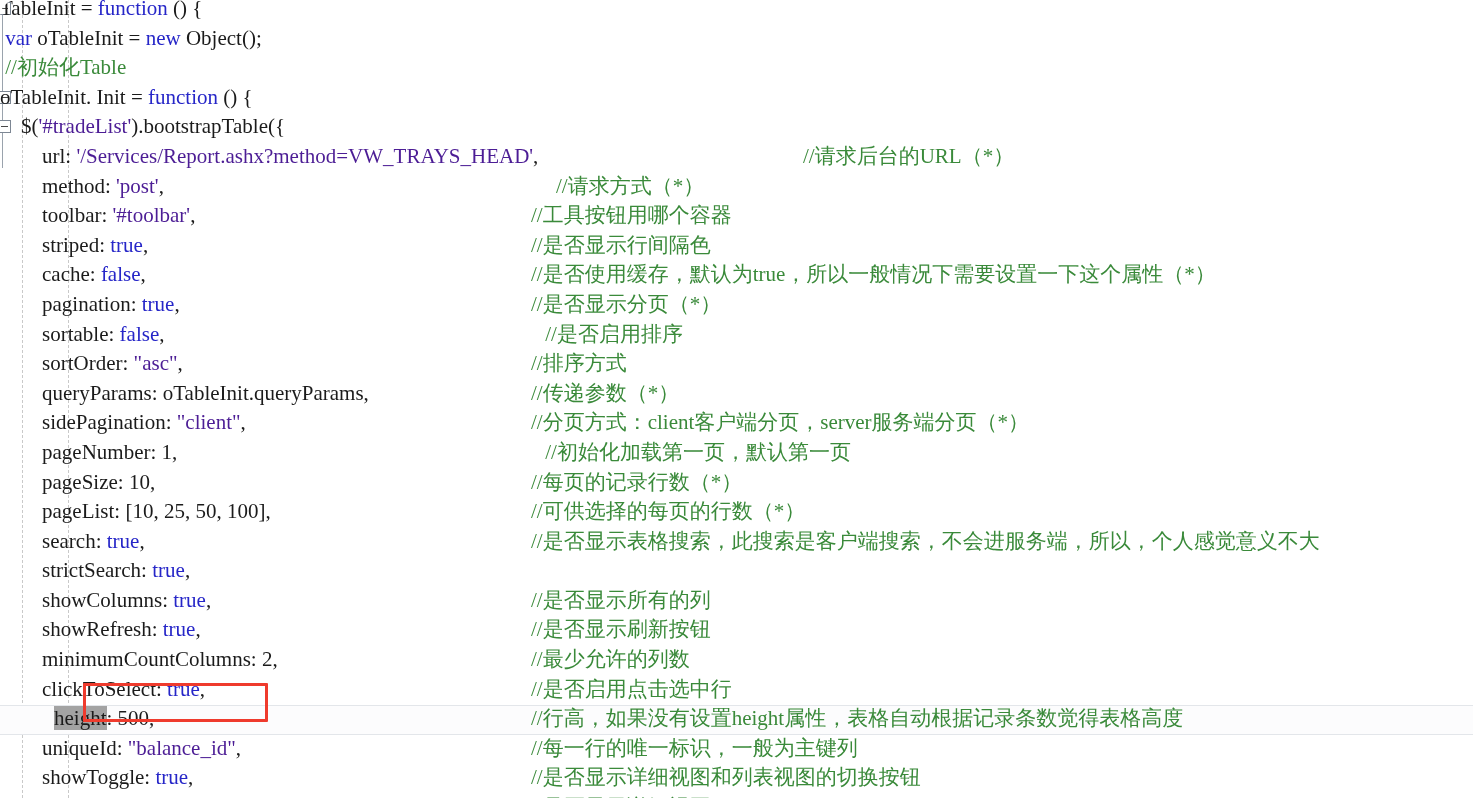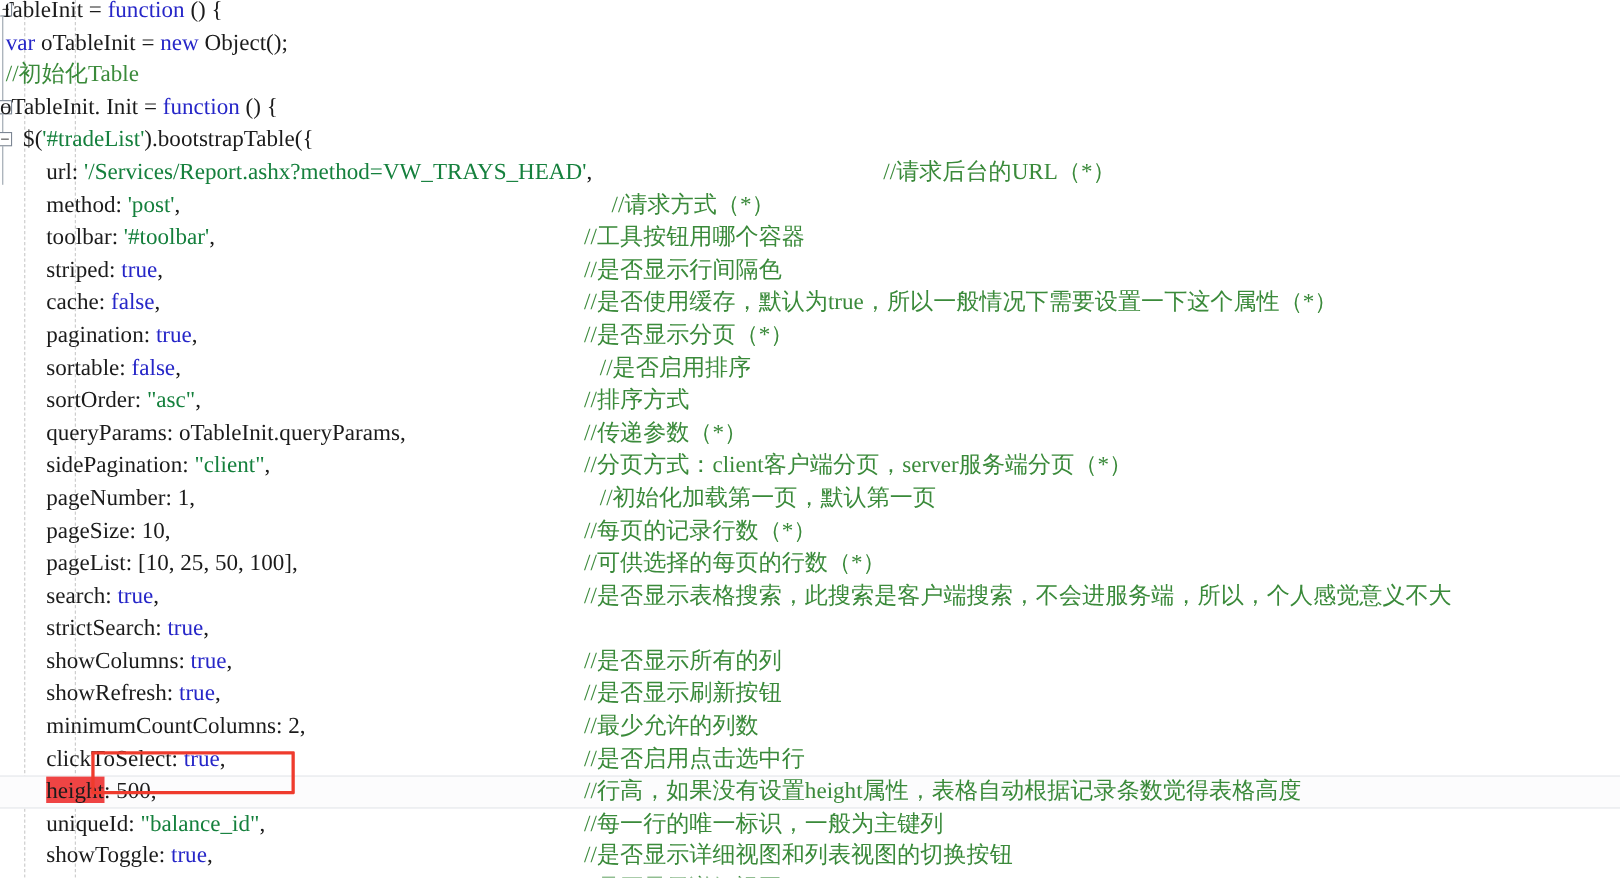--- a/index.html
+++ b/index.html
@@ -71,23 +71,23 @@
     position:absolute;left:0;top:0;
     white-space:pre;
     color:#1b1b1b;
   }
   .col-cmt{
     position:absolute;top:0;
     white-space:pre;
     color:#3a8a3a;
   }
   .kw{color:#2626c8;}
-  .str{color:#15803d;}
+  .str{color:#4c1d95;}
   .plain{color:#1b1b1b;}
-  .hl-token{background:#ef4444;}
+  .hl-token{background:#a3a3a3;margin-left:12px;}
 </style>
 </head>
 <body>
 
 <div id="editor">
 
   <div class="fold-rail"></div>
   <div id="fold-markers">
       <div class="fold-box" style="top: 2px;"></div>
       <div class="fold-box" style="top: 90.8px;"></div>

